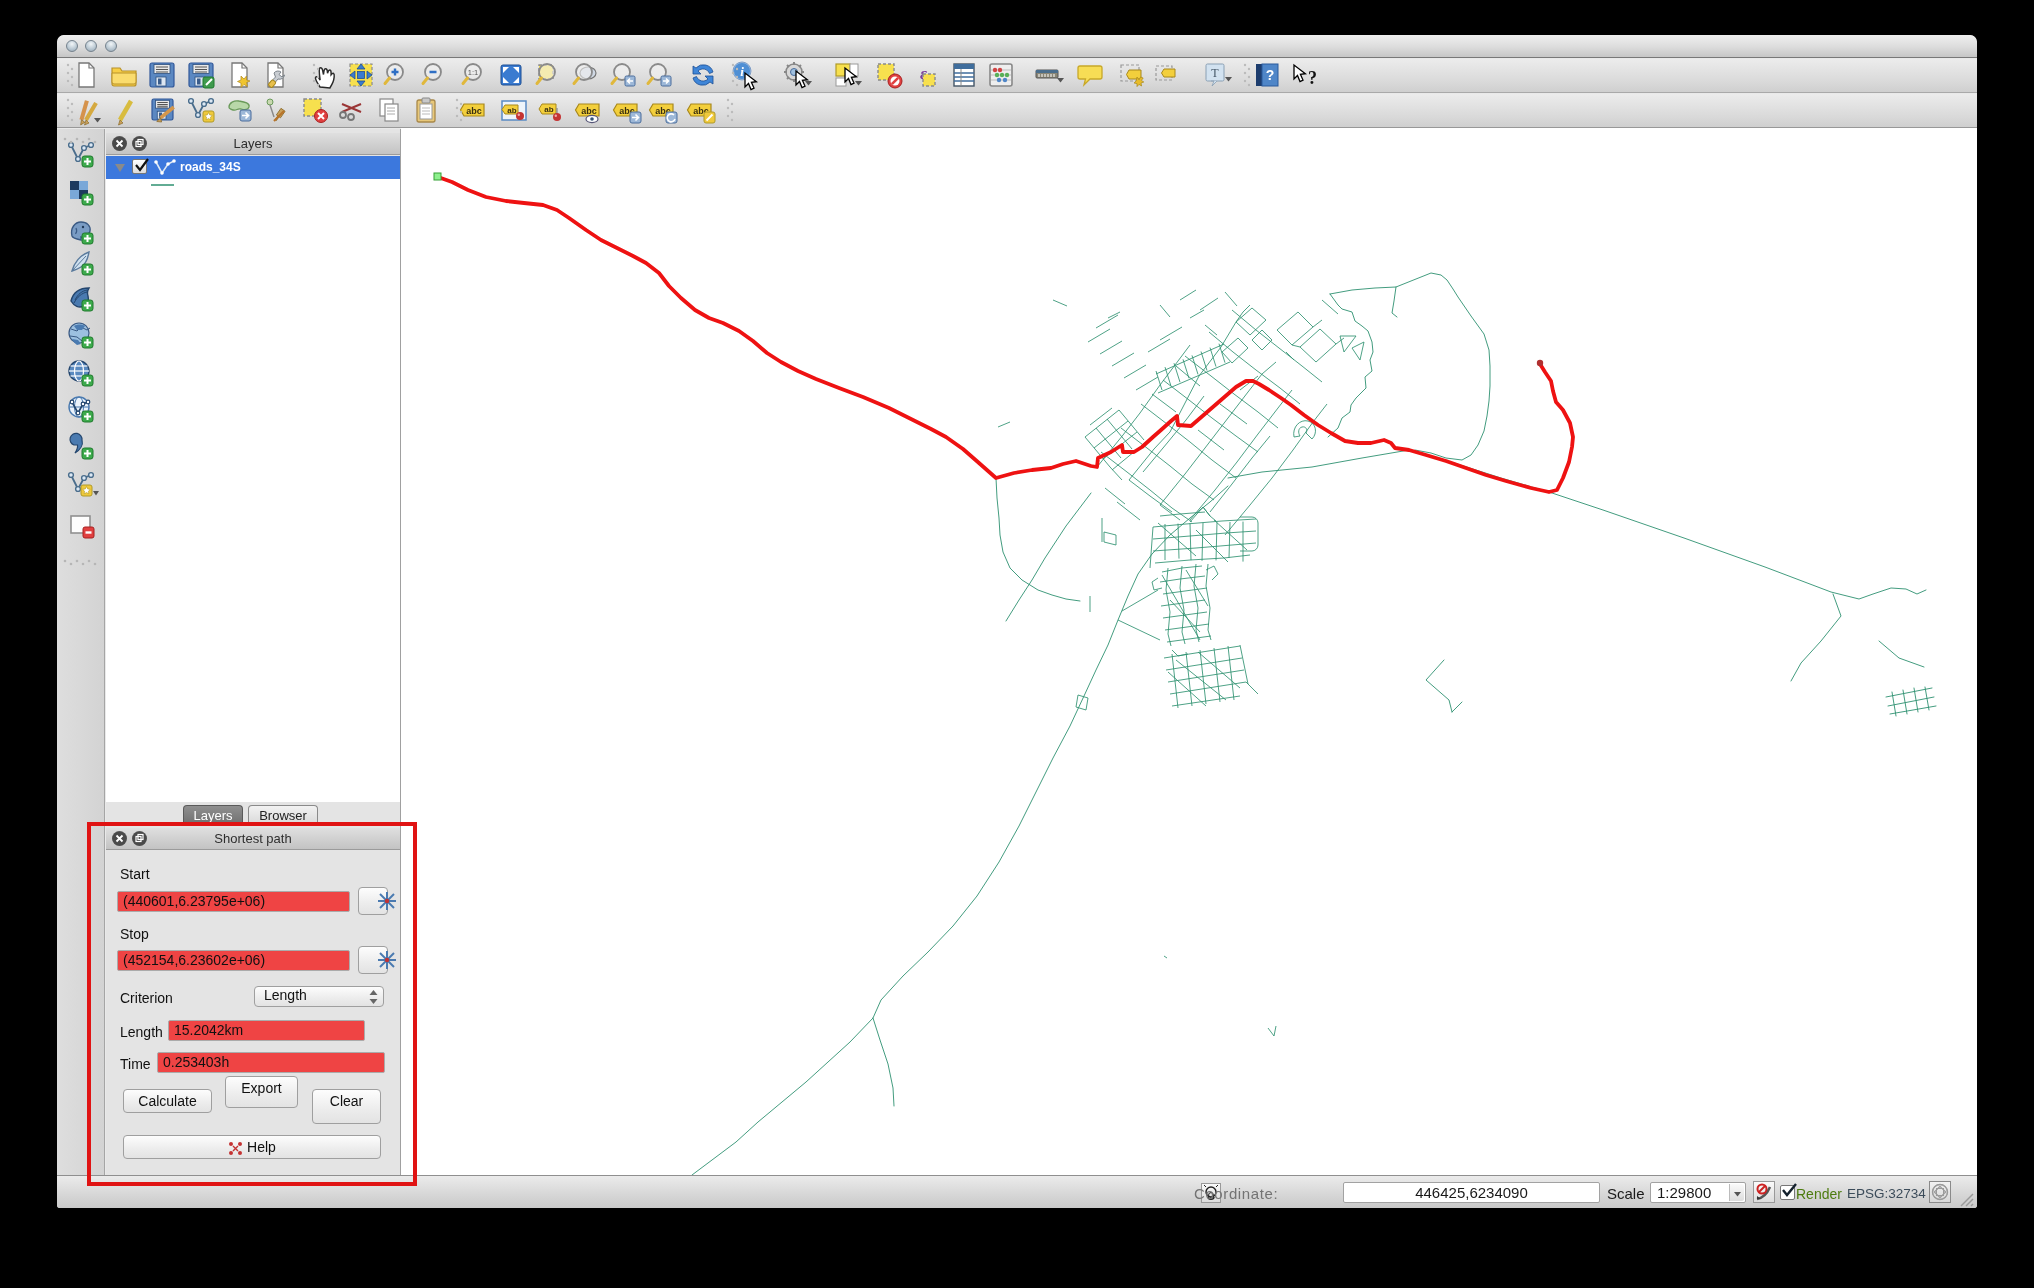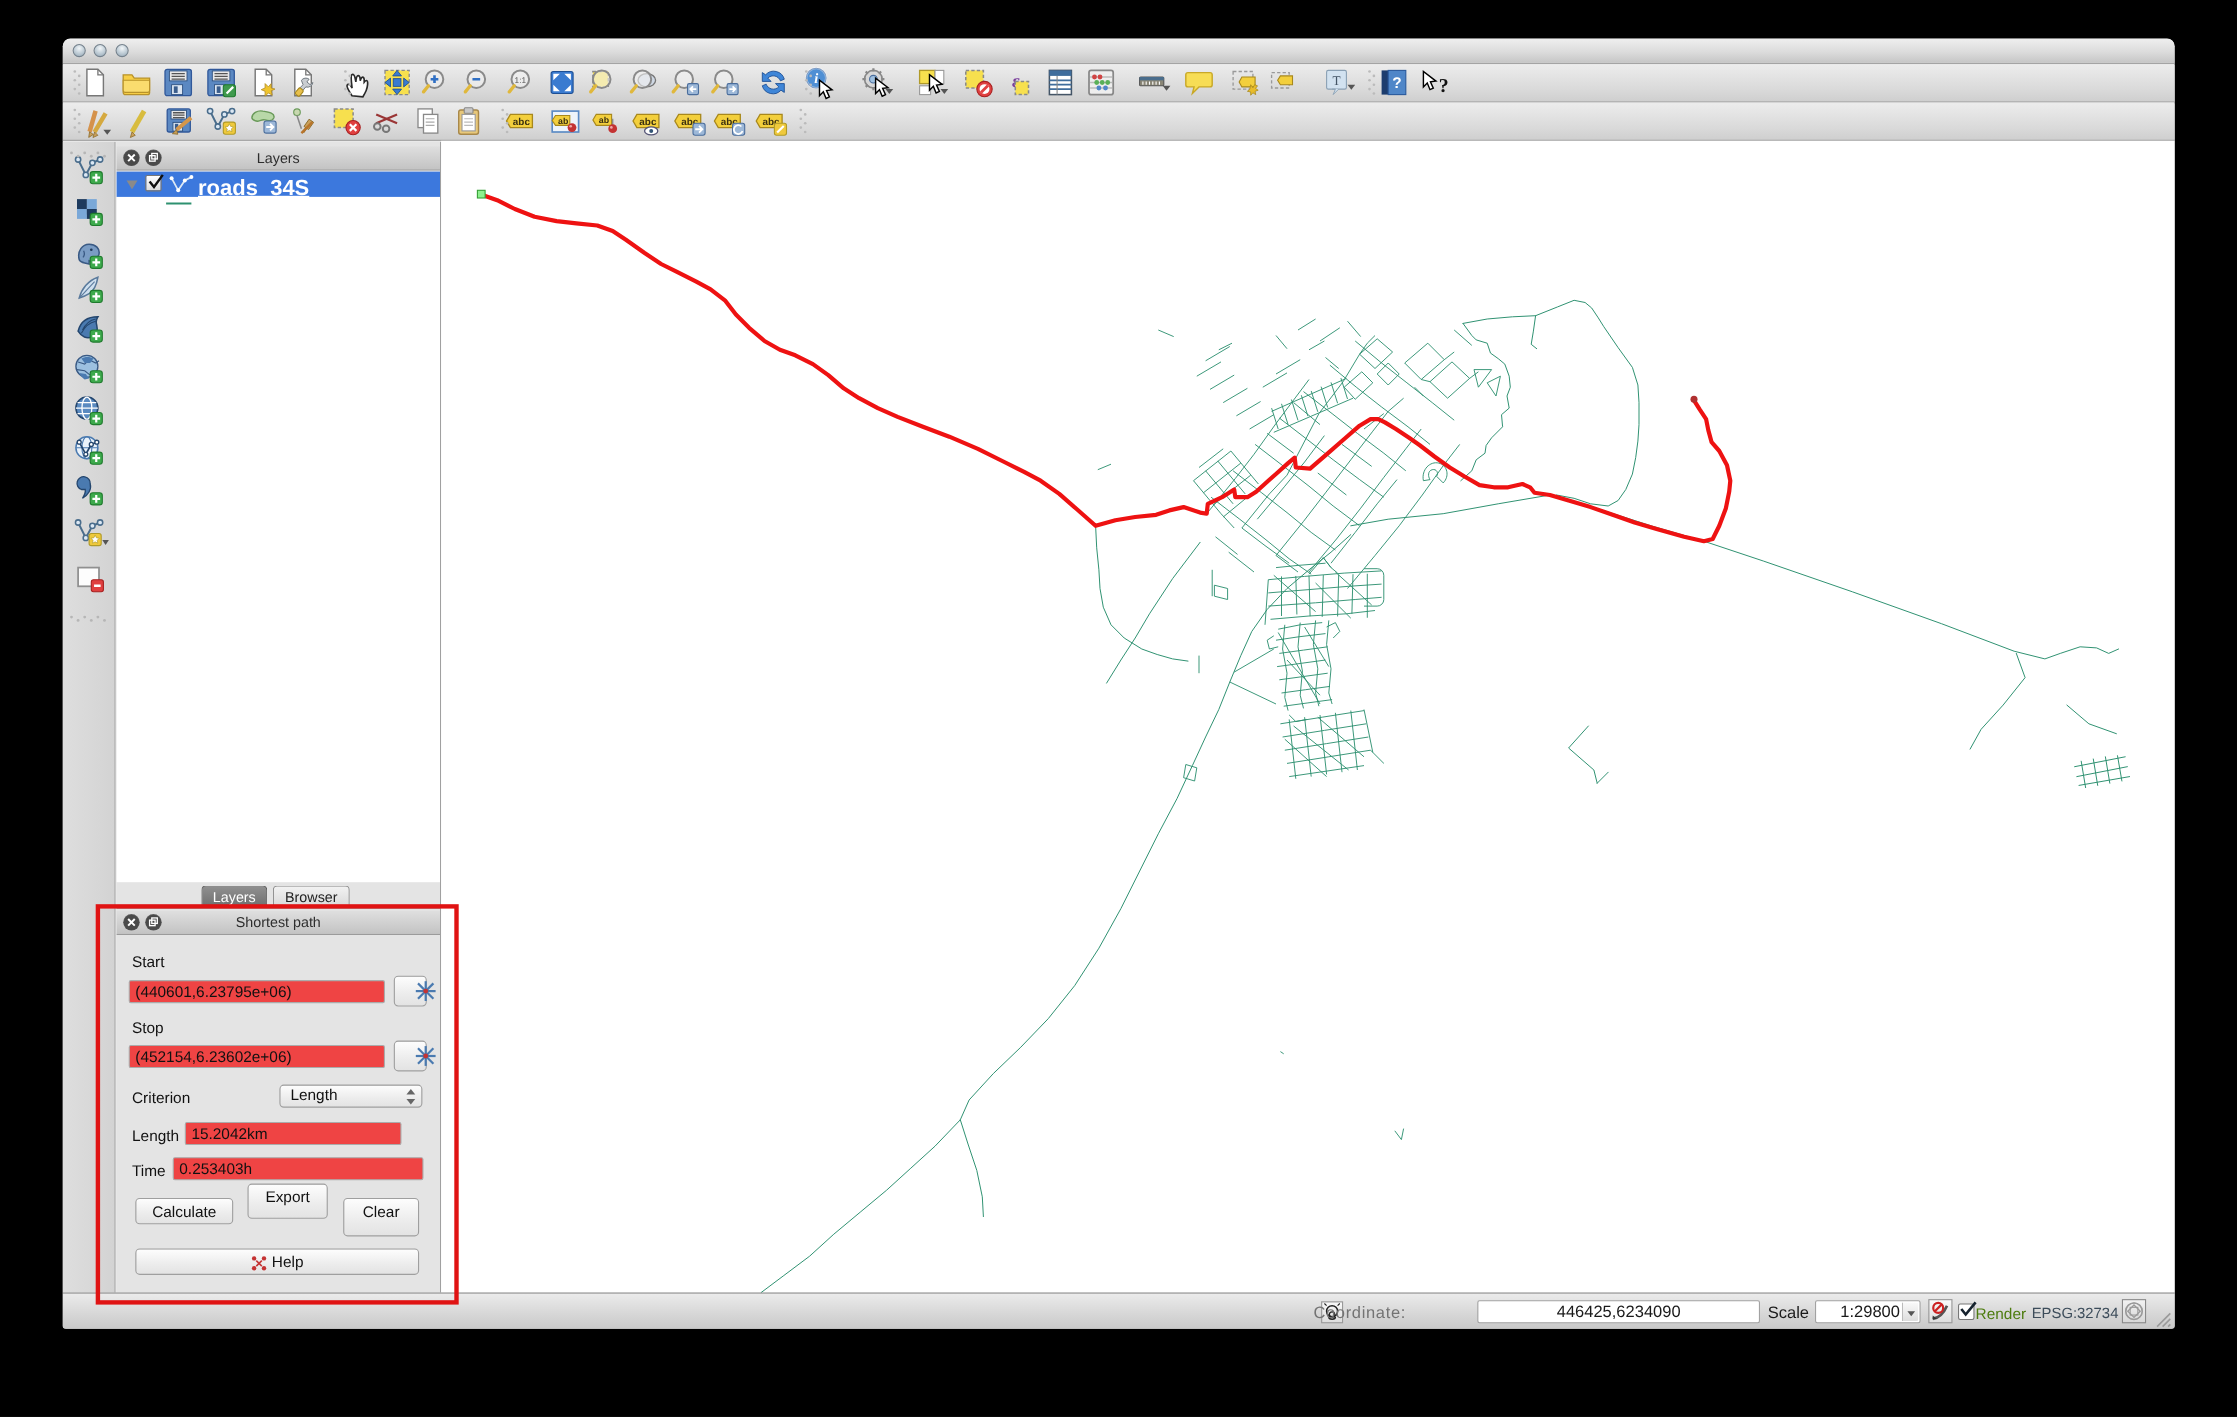--- a/index.html
+++ b/index.html
@@ -584,21 +584,21 @@
 <svg class="abs" style="left:27px;top:28px" width="18" height="18">
         <path d="M3 8 l4 5 8 -11" fill="none" stroke="#111" stroke-width="2.2"></path>
       </svg>
 <svg class="abs" style="left:48px;top:29px" width="22" height="18">
         <path d="M2 4 L8 15 L14 6 L20 3" fill="none" stroke="#dce8f4" stroke-width="1.6"></path>
         <circle cx="2" cy="4" r="1.8" fill="#fff"></circle>
         <circle cx="8" cy="15" r="1.8" fill="#fff"></circle>
         <circle cx="14" cy="6" r="1.8" fill="#fff"></circle>
         <circle cx="20" cy="3" r="1.8" fill="#fff"></circle>
       </svg>
-<div class="abs" style="left:74px;top:31px;font-size:20px;font-weight:bold;color:#fff;text-decoration:underline">roads_34S</div>
+<div class="abs" style="left:74px;top:31px;font-size:12px;font-weight:bold;color:#fff;">roads_34S</div>
 <svg class="abs" style="left:44px;top:54px" width="26" height="4">
         <line x1="1" y1="2" x2="24" y2="2" stroke="#2e9170" stroke-width="1.6"></line>
       </svg>
 </div>
 <div class="abs" style="left:343px;top:94px;width:1px;height:1046px;background:#a0a0a0"></div>
 <div class="abs tab" style="left:126px;top:770px;width:60px;background:linear-gradient(#8f8f8f,#6f6f6f);color:#fff;border-color:#5a5a5a;z-index:5">Layers</div>
 <div class="abs tab" style="left:191px;top:770px;width:70px;background:linear-gradient(#f2f2f2,#d8d8d8);color:#222">Browser</div>
 <div class="abs" style="left:49px;top:790px;width:294px;height:1px;background:#8a8a8a;z-index:6"></div>
 <div class="abs dock">
 <div class="abs phead" style="left:0;top:3px;width:294px"></div>
@@ -762,21 +762,21 @@
           <circle cx="9" cy="8" r="5"></circle>
           <path d="M6 13 c0 3 6 3 6 0"></path>
         </g>
         <circle cx="9" cy="11" r="2.4" fill="none" stroke="#222" stroke-width="1"></circle>
         <path d="M4 3 l-2 -2 m12 2 l2 -2" stroke="#222" stroke-width="1"></path>
       </svg>
     </div>
 <div class="abs" style="left:1137px;top:1150px;font-size:15px;letter-spacing:0.6px;color:#737373">Coordinate:</div>
 <div class="abs" style="left:1286px;top:1147px;width:257px;height:21px;background:#fff;border:1px solid #a2a2a2;border-radius:2px;font-size:15px;color:#1a1a1a;text-align:center;line-height:20px">446425,6234090</div>
 <div class="abs" style="left:1550px;top:1150px;font-size:15px;color:#1a1a1a">Scale</div>
-<div class="abs" style="left:1593px;top:1147px;width:96px;height:21px;background:#fff;border:1px solid #a2a2a2;border-radius:2px;font-size:15px;color:#1a1a1a;padding-left:22px;line-height:20px">1:29800<span class="abs" style="right:1px;top:1px;width:15px;height:17px;background:linear-gradient(#fafafa,#ddd);border-left:1px solid #bbb;border-radius:0 2px 2px 0">
+<div class="abs" style="left:1593px;top:1147px;width:96px;height:21px;background:#fff;border:1px solid #a2a2a2;border-radius:2px;font-size:15px;color:#1a1a1a;padding-left:6px;line-height:20px">1:29800<span class="abs" style="right:1px;top:1px;width:15px;height:17px;background:linear-gradient(#fafafa,#ddd);border-left:1px solid #bbb;border-radius:0 2px 2px 0">
         <svg width="15" height="17">
           <path d="M7.5 7 l-3.5 0 3.5 4.5 3.5 -4.5 z" fill="#555" transform="translate(0,1)"></path>
         </svg>
       </span></div>
 <div class="abs" style="left:1696px;top:1146px;width:22px;height:22px;background:linear-gradient(#fafafa,#ddd);border:1px solid #999">
       <svg width="20" height="20">
         <path d="M3 17 c6 -1 10 -5 13 -12" stroke="#555" stroke-width="2.5" fill="none"></path>
         <path d="M3 17 l4 0 -4 -3 z" fill="#333"></path>
         <circle cx="8" cy="7" r="4.5" fill="none" stroke="#cc2222" stroke-width="2"></circle>
         <line x1="5" y1="10" x2="11" y2="4" stroke="#cc2222" stroke-width="2"></line>

